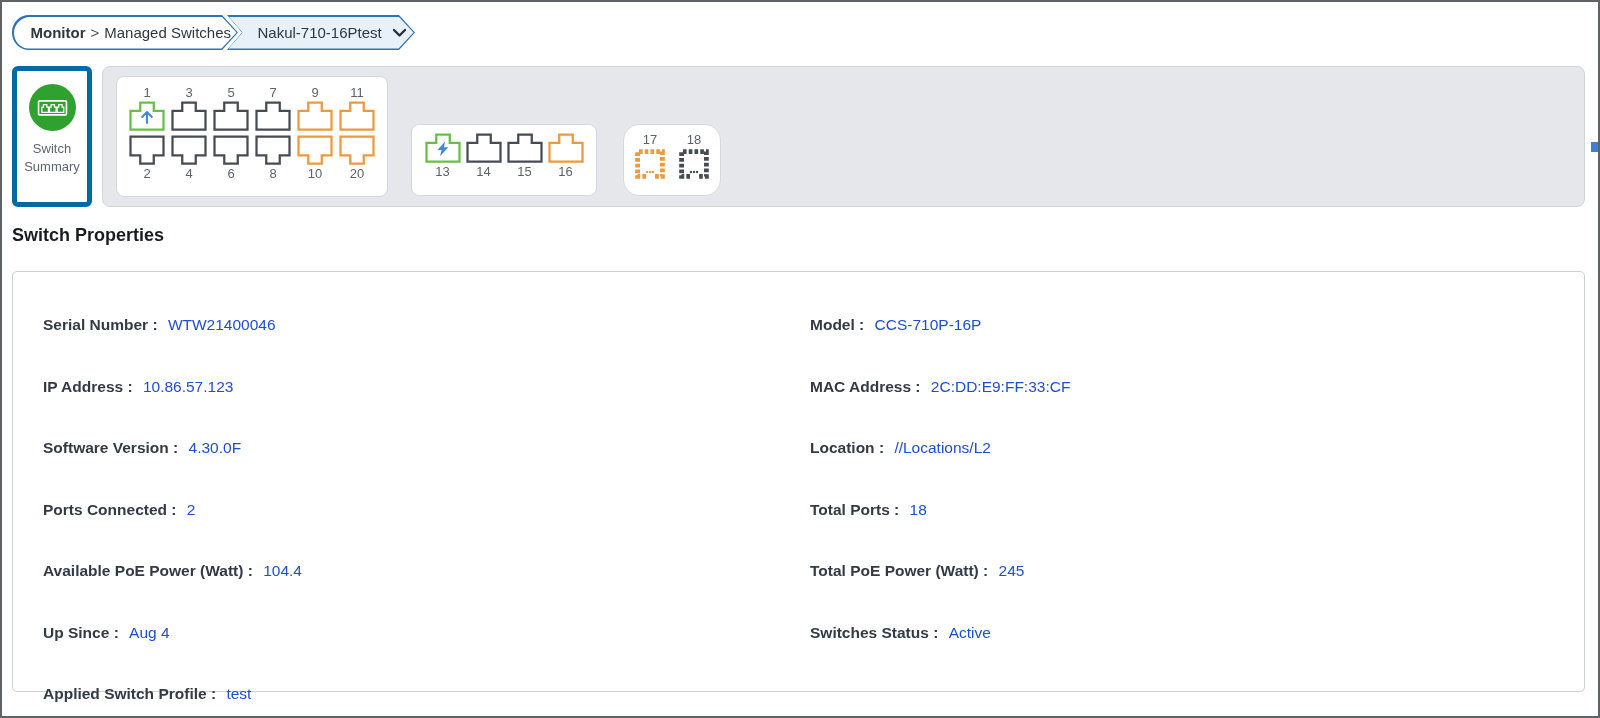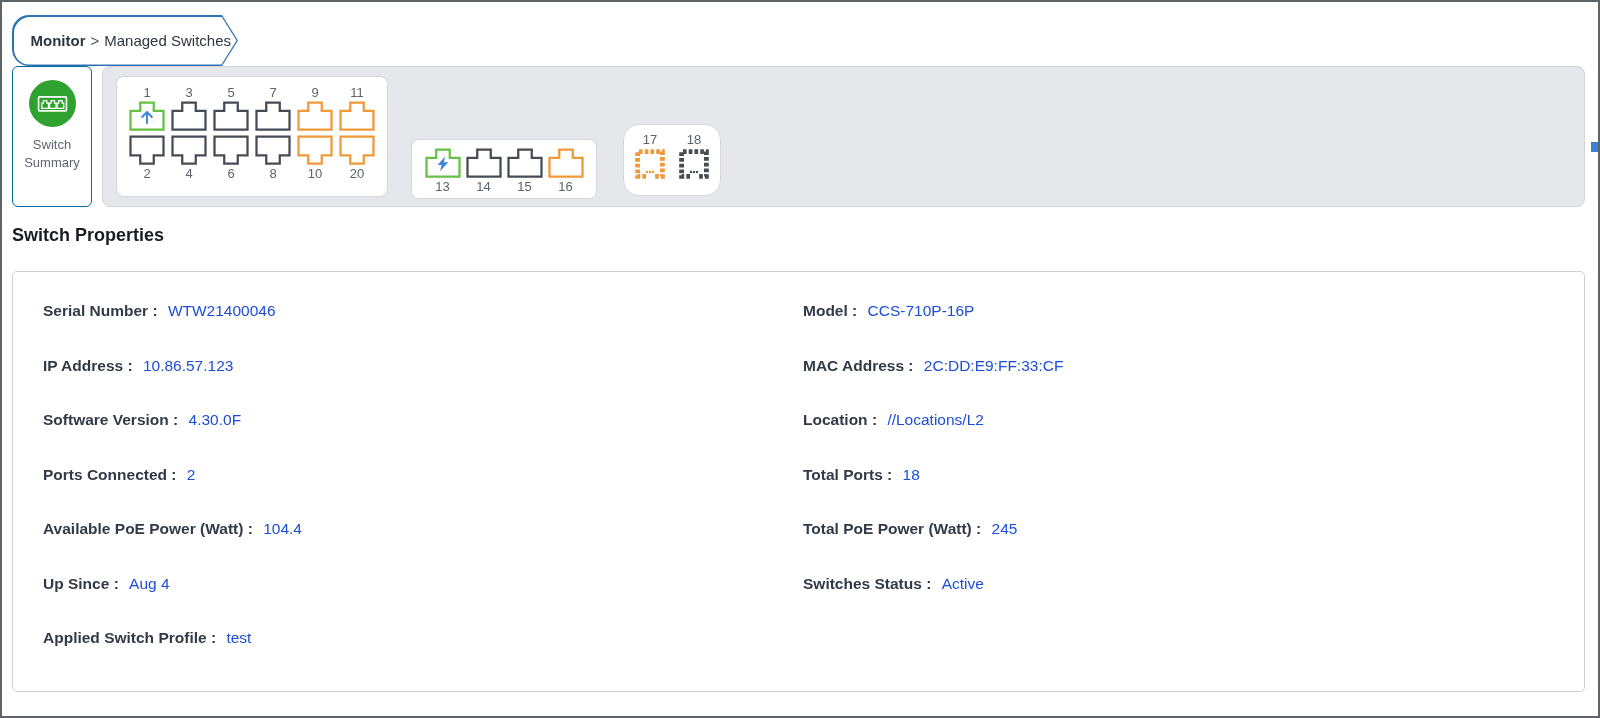--- a/index.html
+++ b/index.html
@@ -6,21 +6,21 @@
   html,body { background:#fff; }
   body { font-family:"Liberation Sans", sans-serif; }
 
   .frame {
     position:relative; width:1600px; height:718px;
     background:#ffffff; border:2px solid #5f6368; overflow:hidden;
   }
 
   
   .breadcrumb { position:absolute; left:10px; top:13px; display:flex; align-items:stretch; height:35px; }
-  .crumb { position:relative; height:51px;text-decoration:underline; }
+  .crumb { position:relative; height:35px;text-decoration:underline; }
   .crumb .fill { position:absolute; display:flex; align-items:center; }
   .seg1 { width:226px; background:#2e74b5; clip-path:polygon(0 0, calc(100% - 16px) 0, 100% 50%, calc(100% - 16px) 100%, 0 100%); border-radius:17px 0 0 17px; }
   .seg1 .fill {
     inset:1.5px; background:#ffffff; border-radius:16px 0 0 16px;
     clip-path:polygon(0 0, calc(100% - 15px) 0, 100% 50%, calc(100% - 15px) 100%, 0 100%);
     padding-left:17px; font-size:15px; color:#2f3640; white-space:nowrap;
   }
   .seg1 .fill b { font-weight:700; }
   .seg1 .sep { margin:0 5px; color:#4a4f58; }
   .seg2 { width:188px; margin-left:-11px; background:#2e74b5;
@@ -28,34 +28,34 @@
   .seg2 .fill {
     inset:1.5px; background:#e8f1fa;
     clip-path:polygon(0 0, calc(100% - 15px) 0, 100% 50%, calc(100% - 15px) 100%, 0 100%, 14px 50%);
     padding-left:29px; font-size:15px; color:#2f3640; white-space:nowrap;
   }
   .seg2 .chev { margin-left:10px; display:inline-flex; }
 
   
   .summary-card {
     position:absolute; left:10px; top:64px; width:80px; height:141px;
-    background:#fff; border:1px solid #0369a1; border-radius:6px;
+    background:#fff; border:5px solid #0369a1; border-radius:6px;
     display:flex; flex-direction:column; align-items:center; cursor:pointer;
   }
   .summary-circle { margin-top:13px; width:47px; height:47px; border-radius:50%;
     display:flex; align-items:center; justify-content:center; }
   .summary-label { margin-top:9px; font-size:13px; line-height:1.4; color:#5f6570; text-align:center; }
 
   .gray-panel {
     position:absolute; left:100px; top:64px; width:1483px; height:141px;
     background:#e6e7eb; border:1px solid #d3d4da; border-radius:8px;
   }
   .port-card { position:absolute; background:#fff; border:1px solid #d7d8de; border-radius:8px; }
   .card1 { left:13px; top:9px;  width:272px; height:121px; padding:7px 12px; }
-  .card2 { left:308px; top:72px; width:186px; height:60px; padding:8px 14px; }
+  .card2 { left:308px; top:57px; width:186px; height:72px; padding:8px 14px; }
   .card3 { left:520px; top:57px; width:98px;  height:72px; padding:6px 13px;border-radius:16px; }
 
   .prow { display:flex; justify-content:center; gap:6px; }
   .card2 .prow { gap:5px; }
   .card3 .prow { gap:12px; }
   .pcol { display:flex; flex-direction:column; align-items:center; }
   .pnum { font-size:13px; color:#5d626c; height:17px; line-height:17px; }
   .port { position:relative; width:36px; height:30px; cursor:pointer; }
   .port svg.shape { display:block; width:36px; height:30px; }
   .rowgap { height:4px; }
@@ -65,22 +65,22 @@
 
   [data-state="default"] { color:#474b54; }
   [data-state="warning"] { color:#f0993a; }
   [data-state="uplink"], [data-state="poe"] { color:#67bf44; }
 
   
   .section-title { position:absolute; left:10px; top:223px; font-size:18px; font-weight:700; color:#191c22; }
   .props-box {
     position:absolute; left:10px; top:269px; width:1573px; height:421px;
     background:#fff; border:1px solid #cfd0d6; border-radius:5px;
-    padding:12px 0 0 30px;
-    display:grid; grid-template-columns:760px 1fr; grid-auto-rows:54.5px;
+    padding:26px 0 0 30px;
+    display:grid; grid-template-columns:760px 1fr; grid-auto-rows:54.5px;gap:7px;
   }
   .prop-row { display:flex; align-items:center; font-size:15.5px; white-space:nowrap; }
   .prop-label { font-weight:700; color:#333a47; }
   .prop-sep { font-weight:700; color:#333a47; white-space:pre; }
   .prop-value { color:#1d4ed8; margin-left:6px; }
 
   .edge-marker { position:absolute; right:0; top:140px; width:7px; height:10px; background:#3f7fd2; }
 </style>
 </head>
 <body>
@@ -105,20 +105,30 @@
 <div class="frame">
 
   <div class="breadcrumb">
     <div class="crumb seg1">
       <div class="fill">
         <b>Monitor</b>
         <span class="sep">&gt;</span>
         <span>Managed Switches</span>
       </div>
     </div>
+    <div class="crumb seg2">
+      <div class="fill">
+        <span>Nakul-710-16Ptest</span>
+        <span class="chev">
+          <svg width="15" height="10" viewBox="0 0 15 10">
+              <polyline points="2,2 7.5,7.5 13,2" fill="none" stroke="#2b2f36" stroke-width="2.4" stroke-linecap="round" stroke-linejoin="round"></polyline>
+            </svg>
+        </span>
+      </div>
+    </div>
   </div>
 
   <div class="summary-card">
     <div class="summary-circle" style="background:#2fa12e">
       <svg width="47" height="47" viewBox="0 0 64 64">
         <rect x="13" y="23" width="38" height="19" rx="1.5" fill="none" stroke="#fff" stroke-width="2.2"></rect>
         <path d="M17.5 38.5 V31.5 H19.7 V28 H24.3 V31.5 H26.5 V38.5 Z" fill="none" stroke="#fff" stroke-width="1.7"></path>
         <path d="M27.9 38.5 V31.5 H30.1 V28 H34.7 V31.5 H36.9 V38.5 Z" fill="none" stroke="#fff" stroke-width="1.7"></path>
         <path d="M38.3 38.5 V31.5 H40.5 V28 H45.1 V31.5 H47.3 V38.5 Z" fill="none" stroke="#fff" stroke-width="1.7"></path>
       </svg>

